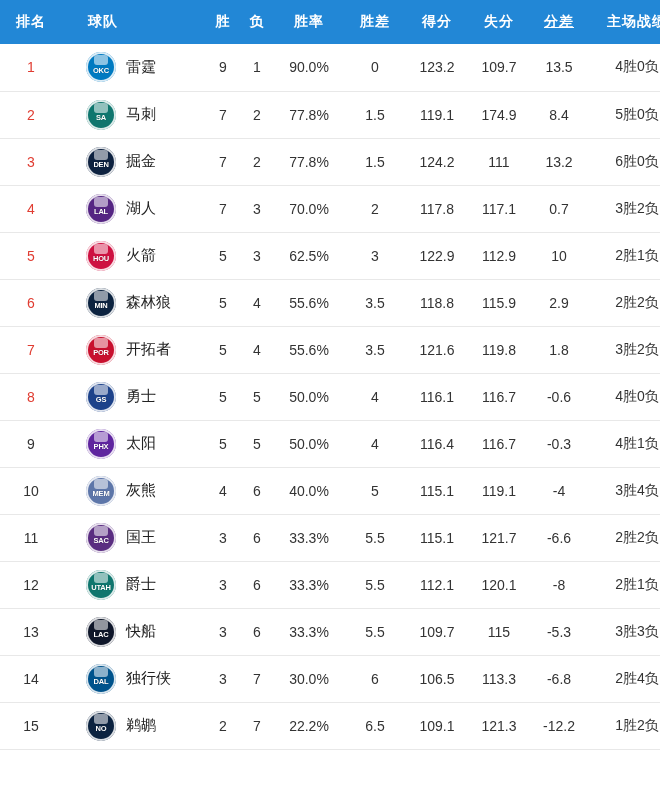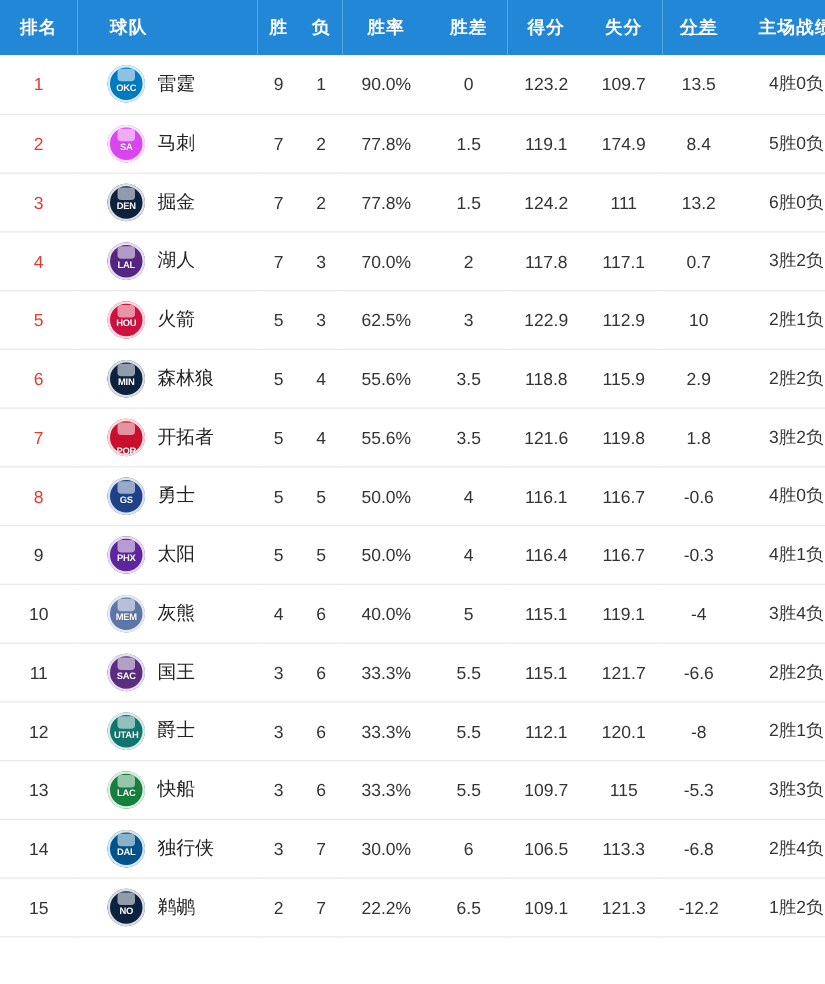--- a/index.html
+++ b/index.html
@@ -151,21 +151,21 @@
         <td class="gb">0</td>
         <td class="pf">123.2</td>
         <td class="pa">109.7</td>
         <td class="diff">13.5</td>
         <td class="home">4胜0负</td>
       </tr>
       <tr>
         <td class="rank hl">2</td>
         <td class="team">
           <div class="team-cell">
-            <span class="logo" style="background: #d946ef;">
+            <span class="logo" style="background: #0f766e;">
               <span class="abbr">SA</span>
             </span>
             <span class="team-name">马刺</span>
           </div>
         </td>
         <td class="wins">7</td>
         <td class="losses">2</td>
         <td class="pct">77.8%</td>
         <td class="gb">1.5</td>
         <td class="pf">119.1</td>
@@ -246,21 +246,21 @@
         <td class="gb">3.5</td>
         <td class="pf">118.8</td>
         <td class="pa">115.9</td>
         <td class="diff">2.9</td>
         <td class="home">2胜2负</td>
       </tr>
       <tr>
         <td class="rank hl">7</td>
         <td class="team">
           <div class="team-cell">
-            <span class="logo" style="background: rgb(200, 16, 46); align-items: flex-end;">
+            <span class="logo" style="background: rgb(200, 16, 46);">
               <span class="abbr">POR</span>
             </span>
             <span class="team-name">开拓者</span>
           </div>
         </td>
         <td class="wins">5</td>
         <td class="losses">4</td>
         <td class="pct">55.6%</td>
         <td class="gb">3.5</td>
         <td class="pf">121.6</td>
@@ -360,21 +360,21 @@
         <td class="gb">5.5</td>
         <td class="pf">112.1</td>
         <td class="pa">120.1</td>
         <td class="diff">-8</td>
         <td class="home">2胜1负</td>
       </tr>
       <tr>
         <td class="rank">13</td>
         <td class="team">
           <div class="team-cell">
-            <span class="logo" style="background: #15803d;">
+            <span class="logo" style="background: #0f172a;">
               <span class="abbr">LAC</span>
             </span>
             <span class="team-name">快船</span>
           </div>
         </td>
         <td class="wins">3</td>
         <td class="losses">6</td>
         <td class="pct">33.3%</td>
         <td class="gb">5.5</td>
         <td class="pf">109.7</td>

